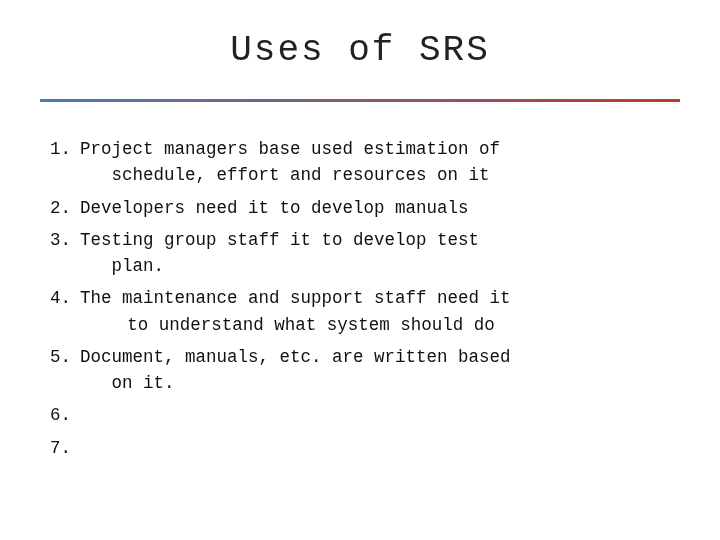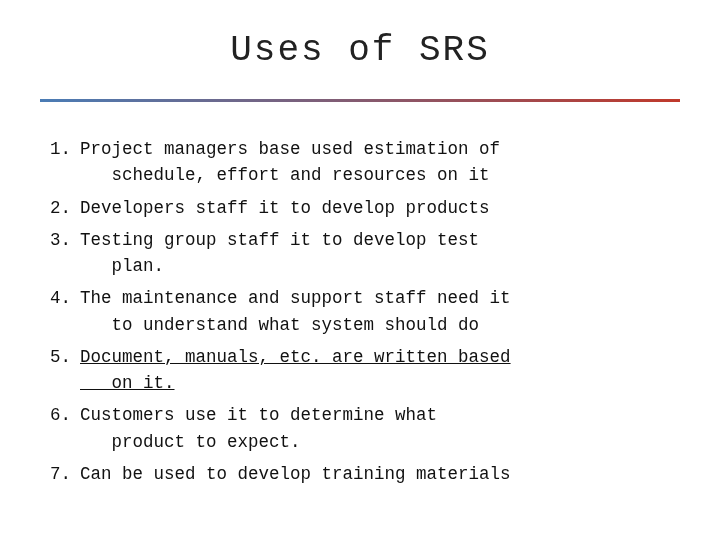--- a/index.html
+++ b/index.html
@@ -85,40 +85,37 @@
   <hr class="divider">
   <div class="content">
 
   <div class="list-item">
         <span class="item-number">1.</span>
         <span class="item-text" style="white-space: pre;">Project managers base used estimation of
    schedule, effort and resources on it</span>
       </div>
       <div class="list-item">
         <span class="item-number">2.</span>
-        <span class="item-text" style="white-space: pre;">Developers staff it to develop products</span>
+        <span class="item-text" style="white-space: pre;">Developers need it to develop manuals</span>
       </div>
       <div class="list-item">
         <span class="item-number">3.</span>
         <span class="item-text" style="white-space: pre;">Testing group staff it to develop test
    plan.</span>
       </div>
       <div class="list-item">
         <span class="item-number">4.</span>
-        <span class="item-text" style="white-space: pre;">The maintenance and support staff need it
+        <span class="item-text" style="white-space: pre; text-align: center;">The maintenance and support staff need it
    to understand what system should do</span>
       </div>
       <div class="list-item">
         <span class="item-number">5.</span>
-        <span class="item-text" style="white-space: pre; text-decoration: underline;">Document, manuals, etc. are written based
+        <span class="item-text" style="white-space: pre;">Document, manuals, etc. are written based
    on it.</span>
       </div>
       <div class="list-item">
         <span class="item-number">6.</span>
-        <span class="item-text" style="white-space: pre;">Customers use it to determine what
-   product to expect.</span>
       </div>
       <div class="list-item">
         <span class="item-number">7.</span>
-        <span class="item-text" style="white-space: pre;">Can be used to develop training materials</span>
       </div>
     </div>
 </div>
 
 </body></html>

